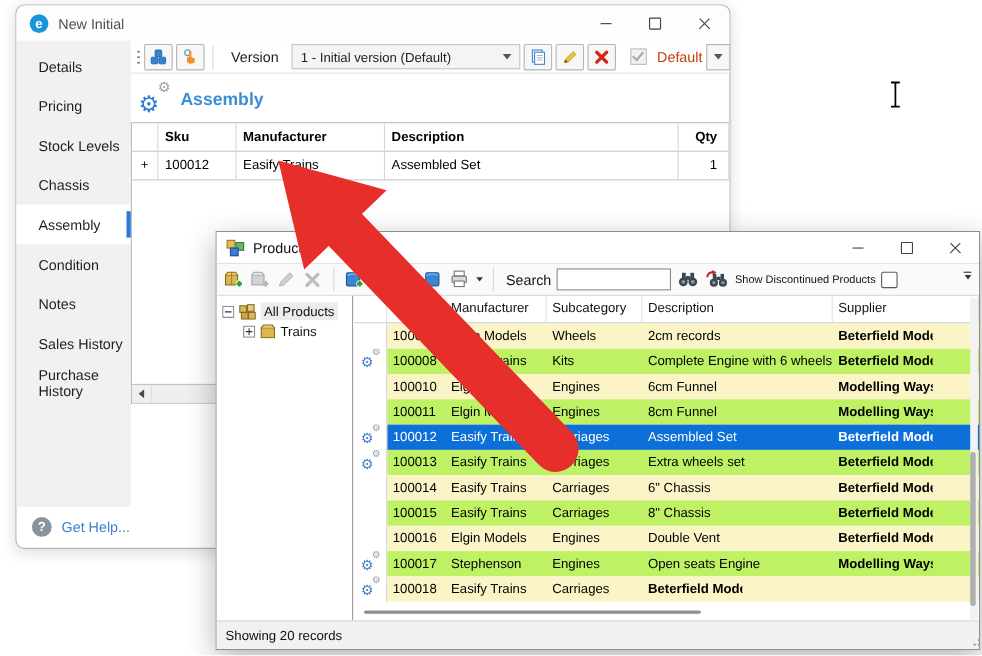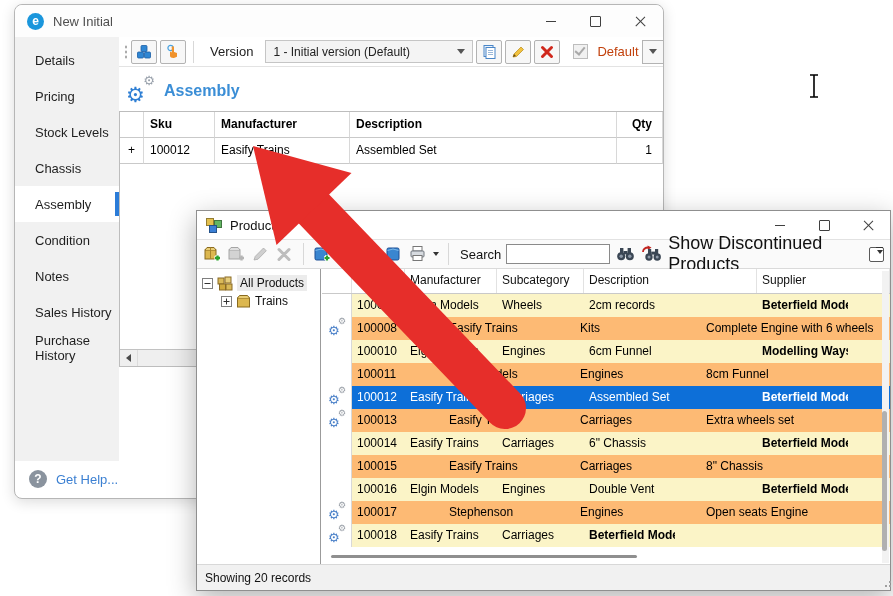--- a/index.html
+++ b/index.html
@@ -82,21 +82,21 @@
   .prod-icon .cg{left:9px;top:3px;background:#63b663;}
   .prod-icon .cb2{left:4px;top:8px;background:#3a7fd5;}
   .ftb{position:absolute;left:0;top:28px;right:0;height:30px;background:#fafafa;border-top:1px solid #e2e2e2;
        border-bottom:1px solid #dadada;display:flex;align-items:center;gap:5px;padding:0 6px;box-sizing:border-box;}
   .ticon{width:19px;height:18px;position:relative;flex:none;}
   .ticon svg{position:absolute;left:0;top:0;}
   .search-label{font-size:13px;color:#111;margin-left:2px;}
   .search-input{width:104px;height:20px;border:1px solid #8a8a8a;background:#fff;font-size:12px;
                 padding:0 4px;box-sizing:border-box;font-family:"Liberation Sans",sans-serif;}
   .fchk{width:13px;height:13px;border:1px solid #5a5a5a;background:#fff;border-radius:2px;flex:none;}
-  .disc-label{font-size:18px;color:#111;}
+  .disc-label{font-size:10px;color:#111;}
   .ovf{position:absolute;right:4px;top:36px;width:13px;display:flex;flex-direction:column;align-items:center;gap:2px;}
   .ovf .bar{width:7px;height:1px;background:#333;}
   .ovf .arr-down{border-left-width:3px;border-right-width:3px;border-top-width:4px;border-top-color:#333;}
   
   .tree{position:absolute;left:0;top:58px;width:124px;bottom:26px;background:#fff;border-right:1px solid #9b9b9b;
         padding-top:5px;box-sizing:border-box;font-size:12px;color:#111;}
   .tnode{display:flex;align-items:center;gap:4px;height:18px;padding-left:5px;text-align:center;}
   .tnode.child{padding-left:24px;}
   .tlabel.rootsel{background:#ececec;padding:1px 3px;}
   .texp{flex:none;}
@@ -105,21 +105,21 @@
   .g-hrow{display:flex;height:24px;border-bottom:1px solid #c9c9c9;background:#fff;}
   .gh-cell{font-size:12px;color:#111;line-height:23px;padding-left:5px;border-right:1px solid #e2e2e2;
            white-space:nowrap;overflow:hidden;box-sizing:border-box;flex:none;}
   .g-row{display:flex;height:23px;}
   .g-cell{font-size:12px;line-height:23px;padding-left:5px;white-space:nowrap;overflow:hidden;box-sizing:border-box;flex:none;}
   .gc0{width:30px;}.gc1{width:53px;}.gc2{width:92px;}.gc3{width:87px;}.gc4{width:173px;}
   .gc5{flex:1 1 auto;width:auto;}
   .gc5 .cliptext{display:inline-block;max-width:86px;overflow:hidden;white-space:nowrap;font-weight:bold;}
   .iconcell{background:#fff;border-right:1px solid #d8d8d8;position:relative;}
   .g-data{display:flex;flex:1 1 auto;min-width:0;}
-  .g-data.white{background:#fdba74;color:#000;gap:39px;}
+  .g-data.white{background:#bef264;color:#000;}
   .g-data.yellow{background:#fbf4c7;color:#000;}
   .g-data.selected{background:#0d6fd8;color:#fff;}
   .gearwrap-sm{position:absolute;left:6px;top:3px;width:16px;height:16px;font-family:"DejaVu Sans",sans-serif;}
   .gearwrap-sm .gA{position:absolute;left:0;bottom:-1px;font-size:13px;color:#4a80c8;line-height:1;}
   .gearwrap-sm .gB{position:absolute;right:-2px;top:-3px;font-size:9px;color:#9aa0a8;line-height:1;}
   .vtrack{position:absolute;right:1px;top:60px;bottom:27px;width:7px;background:#f2f2f2;}
   .vthumb{position:absolute;right:2px;top:140px;height:140px;width:5px;background:#b0b0b0;border-radius:3px;}
   .hthumb{position:absolute;left:134px;top:344px;width:306px;height:3px;background:#8f8f8f;border-radius:2px;}
   .statusbar{position:absolute;left:0;right:0;bottom:0;height:26px;background:#f1f1f1;border-top:1px solid #d8d8d8;
              display:flex;align-items:center;padding-left:8px;font-size:12px;color:#111;box-sizing:border-box;}

